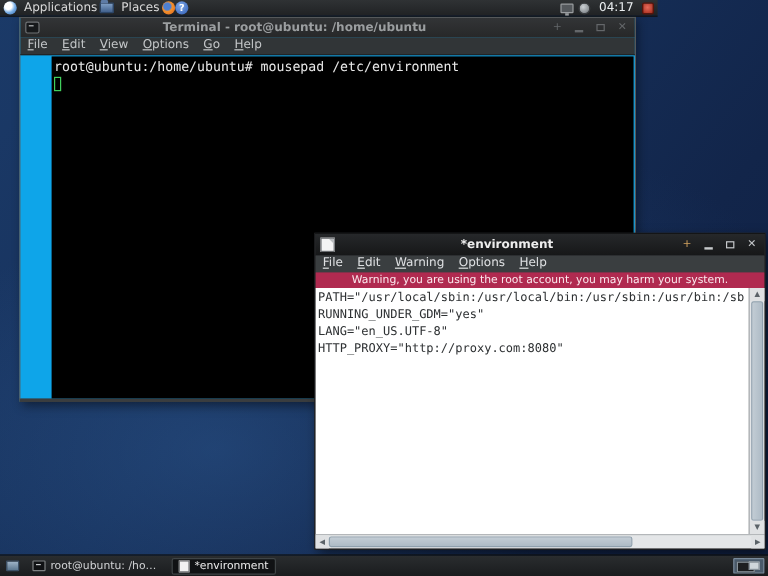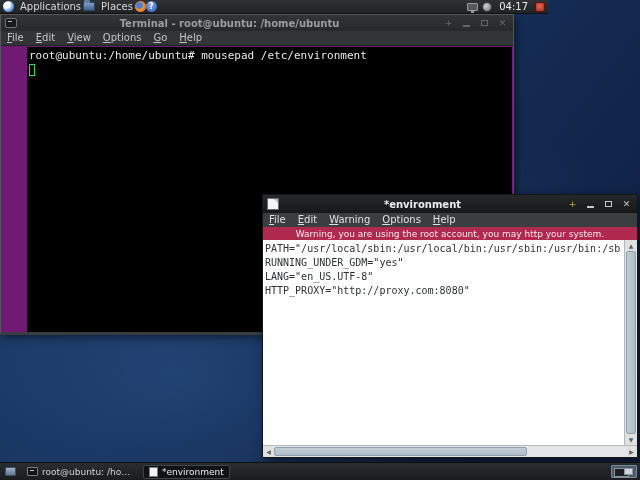--- a/index.html
+++ b/index.html
@@ -47,22 +47,22 @@
   .win-btns { display:flex; gap:5px; align-items:center; }
   .wb { width:13px; height:12px; display:flex; align-items:center; justify-content:center; cursor:pointer; }
   .wb i { font-style:normal; font-size:9px; line-height:1; font-family:"DejaVu Sans",sans-serif; }
   .wb .sq { width:7px; height:6px; border:1px solid currentColor; display:block; }
   .wb .bar { width:7px; height:2px; background:currentColor; display:block; margin-top:5px; }
   .menubar { display:flex; align-items:center; font-size:10px;text-align:right; }
   .mi { padding:1px 6px 2px 6px; cursor:pointer; white-space:nowrap; }
   .mi::first-letter { text-decoration:underline; }
 
   
-  .terminal-win { position:absolute; left:0; top:14px; width:514px; height:321px;
-    background:#701a75; border:1px solid #55585a; border-bottom:3px solid #3a3d3f;
+  .terminal-win { position:absolute; left:16px; top:14px; width:514px; height:321px;
+    background:#0ea5e9; border:1px solid #55585a; border-bottom:3px solid #3a3d3f;
     box-shadow:2px 3px 8px rgba(0,0,0,.45); z-index:10; }
   .terminal-win .titlebar { height:16px; background:linear-gradient(#323436,#272829); color:#9b9ea0; }
   .term-ico { width:12px; height:10px; background:#17191b; border:1px solid #6f7274; border-radius:2px; position:relative; }
   .term-ico::before { content:""; position:absolute; left:2px; top:2px; width:4px; height:1px; background:#b9bcbe; }
   .terminal-win .win-btns { color:#64676a; }
   .terminal-win .menubar { height:15px; background:#313537; color:#c3c6c8; border-bottom:1px solid #212426; }
   .term-screen { position:absolute; left:1px; right:1px; top:32px; bottom:0; background:#000;
     font-family:"DejaVu Sans Mono", monospace; font-size:11px; line-height:15px;
     color:#e8e8e8; padding:1px 2px; white-space:pre; overflow:hidden;margin-left:25px; }
   .term-cursor { display:inline-block; width:6px; height:12px; border:1px solid #41cf5d;
@@ -196,21 +196,21 @@
           </span>
       </span>
     </div>
     <div class="menubar">
       <span class="mi">File</span>
       <span class="mi">Edit</span>
       <span class="mi">Warning</span>
       <span class="mi">Options</span>
       <span class="mi">Help</span>
     </div>
-    <div class="warnbar">Warning, you are using the root account, you may http your system.</div>
+    <div class="warnbar">Warning, you are using the root account, you may harm your system.</div>
     <div class="mp-body">
       <div class="editor"><span>PATH="/usr/local/sbin:/usr/local/bin:/usr/sbin:/usr/bin:/sb</span><br><span>RUNNING_UNDER_GDM="yes"</span><br><span>LANG="en_US.UTF-8"</span><br><span>HTTP_PROXY="http://proxy.com:8080"</span></div>
       <div class="vscroll">
         <div class="arrow">▲</div>
         <div class="thumb"></div>
         <div class="arrow">▼</div>
       </div>
     </div>
     <div class="hscroll">
       <div class="arrow">◀</div>

